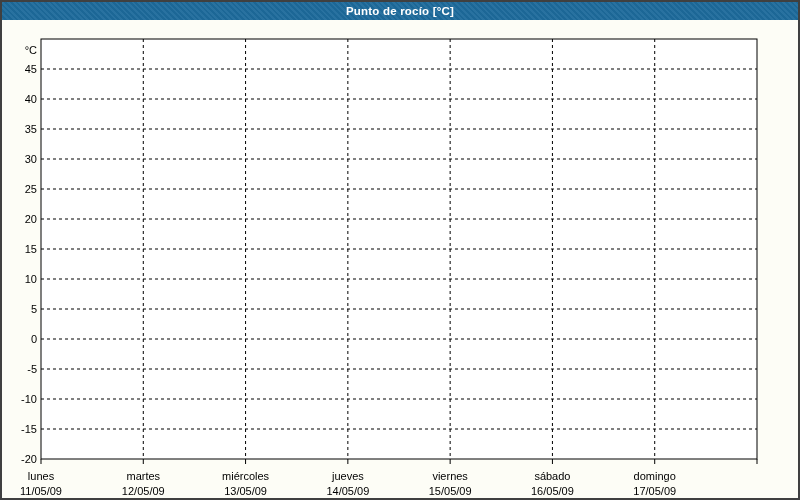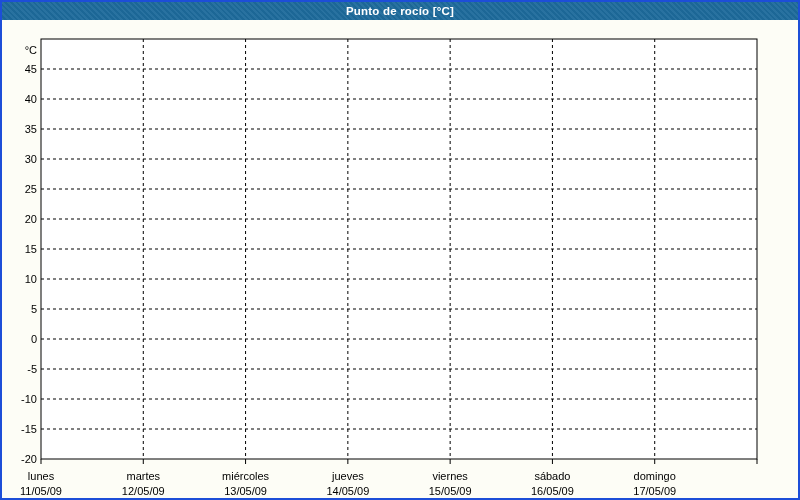--- a/index.html
+++ b/index.html
@@ -4,21 +4,21 @@
 <style>
   * { margin: 0; padding: 0; box-sizing: border-box; }
   html, body { width: 800px; height: 500px; }
   body { font-family: "Liberation Sans", "DejaVu Sans", sans-serif; }
 
   .page {
     position: relative;
     width: 800px;
     height: 500px;
     background: #fdfdf6;
-    border: 2px solid #1d4ed8;
+    border: 2px solid #404040;
     overflow: hidden;
   }
 
   .titlebar {
     position: absolute;
     top: 0; left: 0; right: 0;
     height: 18px;
     background-color: #1d6a9b;
     background-image: repeating-linear-gradient(45deg,
       rgba(255,255,255,0.05) 0px, rgba(255,255,255,0.05) 2px,

